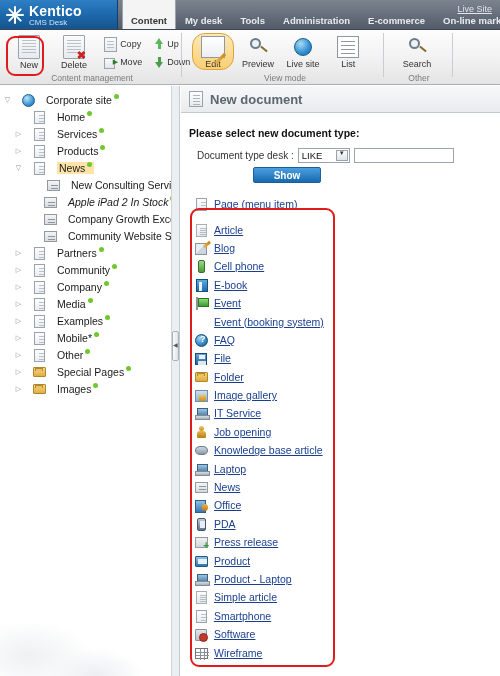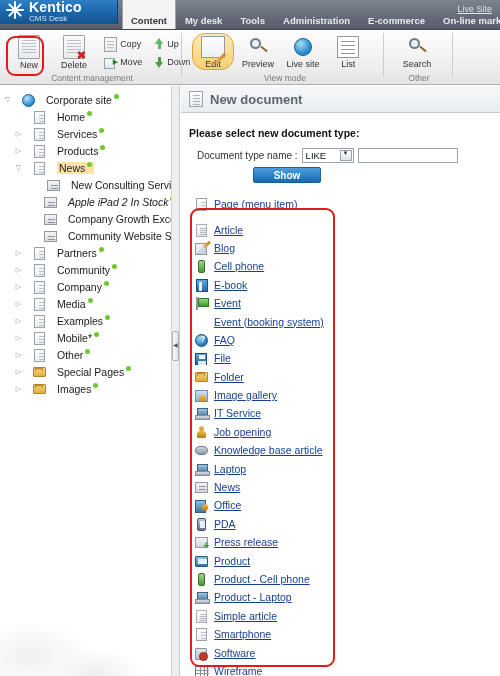--- a/index.html
+++ b/index.html
@@ -14,24 +14,24 @@
   }
 
   
   #header {
     position:absolute; left:0; top:0; width:500px; height:30px;
     background: linear-gradient(to bottom, #7b838f 0%, #6d7681 35%, #5e6773 70%, #535c68 100%);
     border-bottom:1px solid #3e4651;
     overflow:hidden;
   }
   #logo {
-    position:absolute; left:0; top:0; width:118px; height:24px;
+    position:absolute; left:0; top:0; width:118px; height:30px;
     background: linear-gradient(to bottom, #2f7fc4 0%, #1d6aae 45%, #15538c 100%);
     border-right:1px solid #0e3f6e;
-    display:flex; align-items:flex-start; padding-left:5px;
+    display:flex; align-items:center; padding-left:5px;
   }
   #logo .mark { width:20px; height:20px; position:relative; flex:0 0 20px; }
   #logo .mark i {
     position:absolute; left:9px; top:1px; width:2px; height:18px;
     background:#fff; border-radius:1px; display:block;
   }
   #logo .mark i:nth-child(2){ transform:rotate(45deg); }
   #logo .mark i:nth-child(3){ transform:rotate(90deg); }
   #logo .mark i:nth-child(4){ transform:rotate(135deg); }
   #logo .txt { margin-left:4px; line-height:1; }
@@ -492,21 +492,21 @@
 
 <div id="main">
   <div id="pagehdr">
     <span class="ph-ico"></span>
     <span class="ph-t">New document</span>
   </div>
 
   <div id="prompt">Please select new document type:</div>
 
   <div id="filterrow">
-    <span class="flbl">Document type name :</span>
+    <span class="flbl">Document type desk :</span>
     <span class="selbox">
       <span>LIKE</span>
       <span class="cv"></span>
     </span>
     <input class="txtbox" type="text" value="" placeholder="" style="">
   </div>
 
   <div id="showbtn">Show</div>
 
   <div id="typelist">
@@ -626,26 +626,20 @@
           <a>Press release</a>
         </div>
         <div class="trow">
           <span class="ti">
             <span class="g-prod" style="position: absolute;"></span>
           </span>
           <a>Product</a>
         </div>
         <div class="trow">
           <span class="ti">
-            <span class="g-cell" style="position: absolute;"></span>
-          </span>
-          <a>Product - Cell phone</a>
-        </div>
-        <div class="trow">
-          <span class="ti">
             <span class="g-lap" style="position: absolute;"></span>
           </span>
           <a>Product - Laptop</a>
         </div>
         <div class="trow">
           <span class="ti">
             <span class="g-art" style="position: absolute;"></span>
           </span>
           <a>Simple article</a>
         </div>

